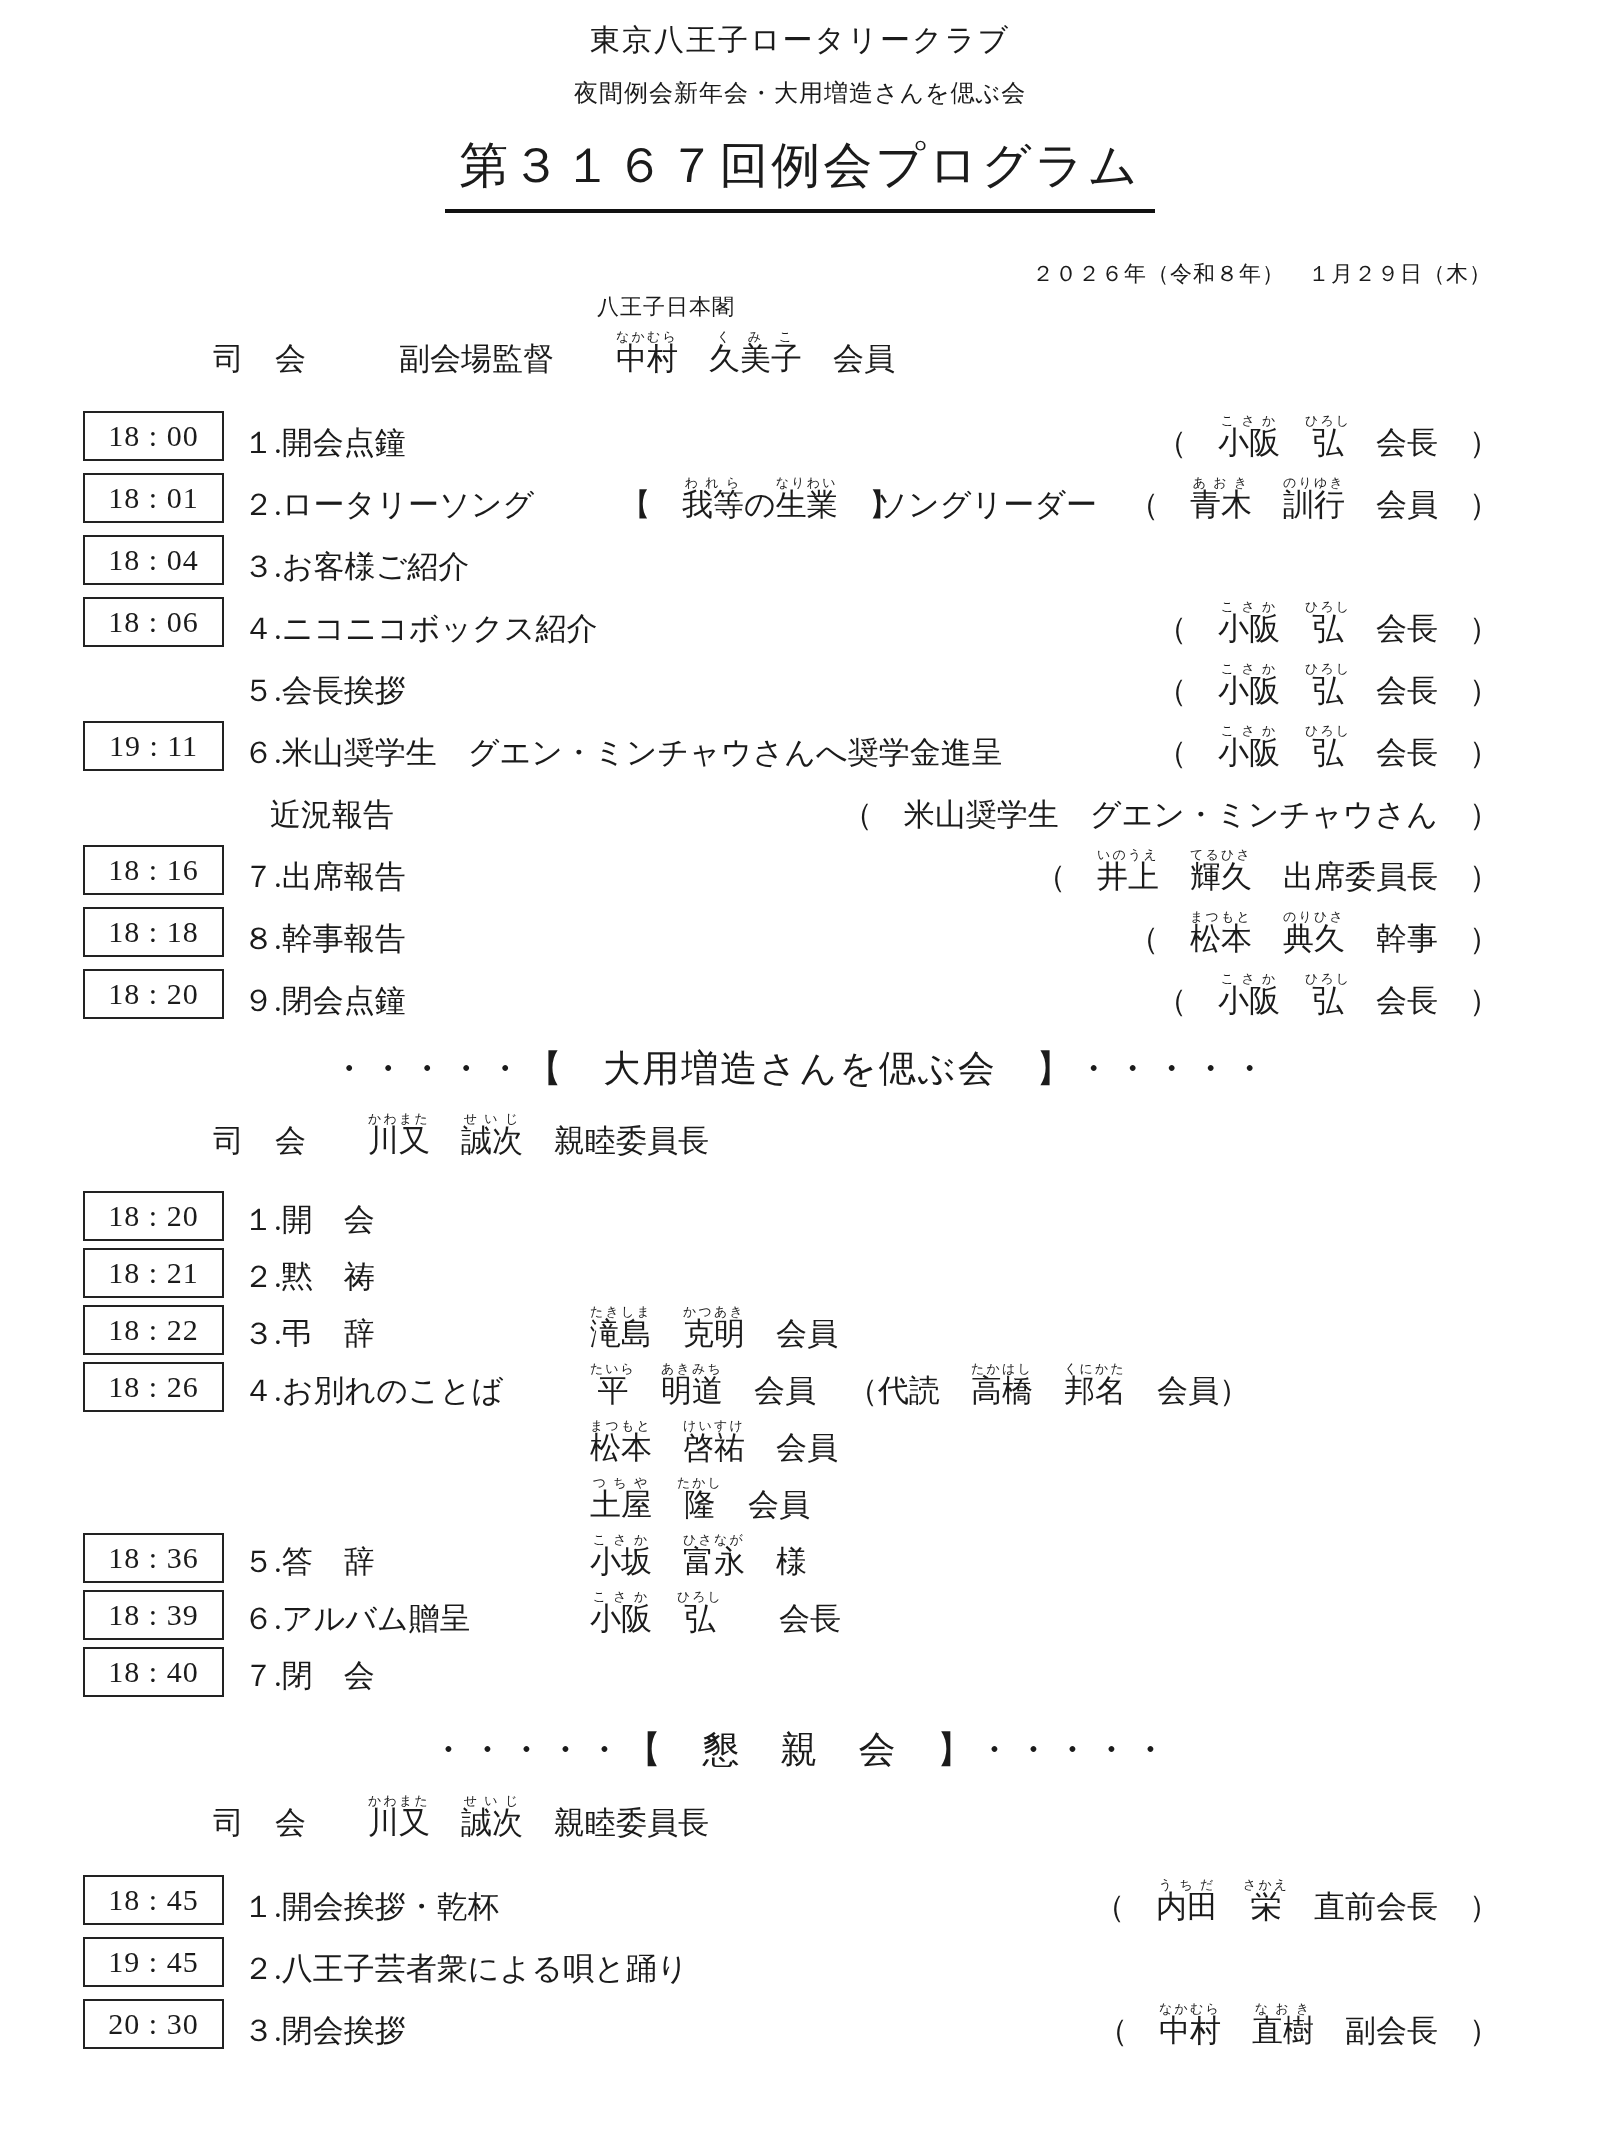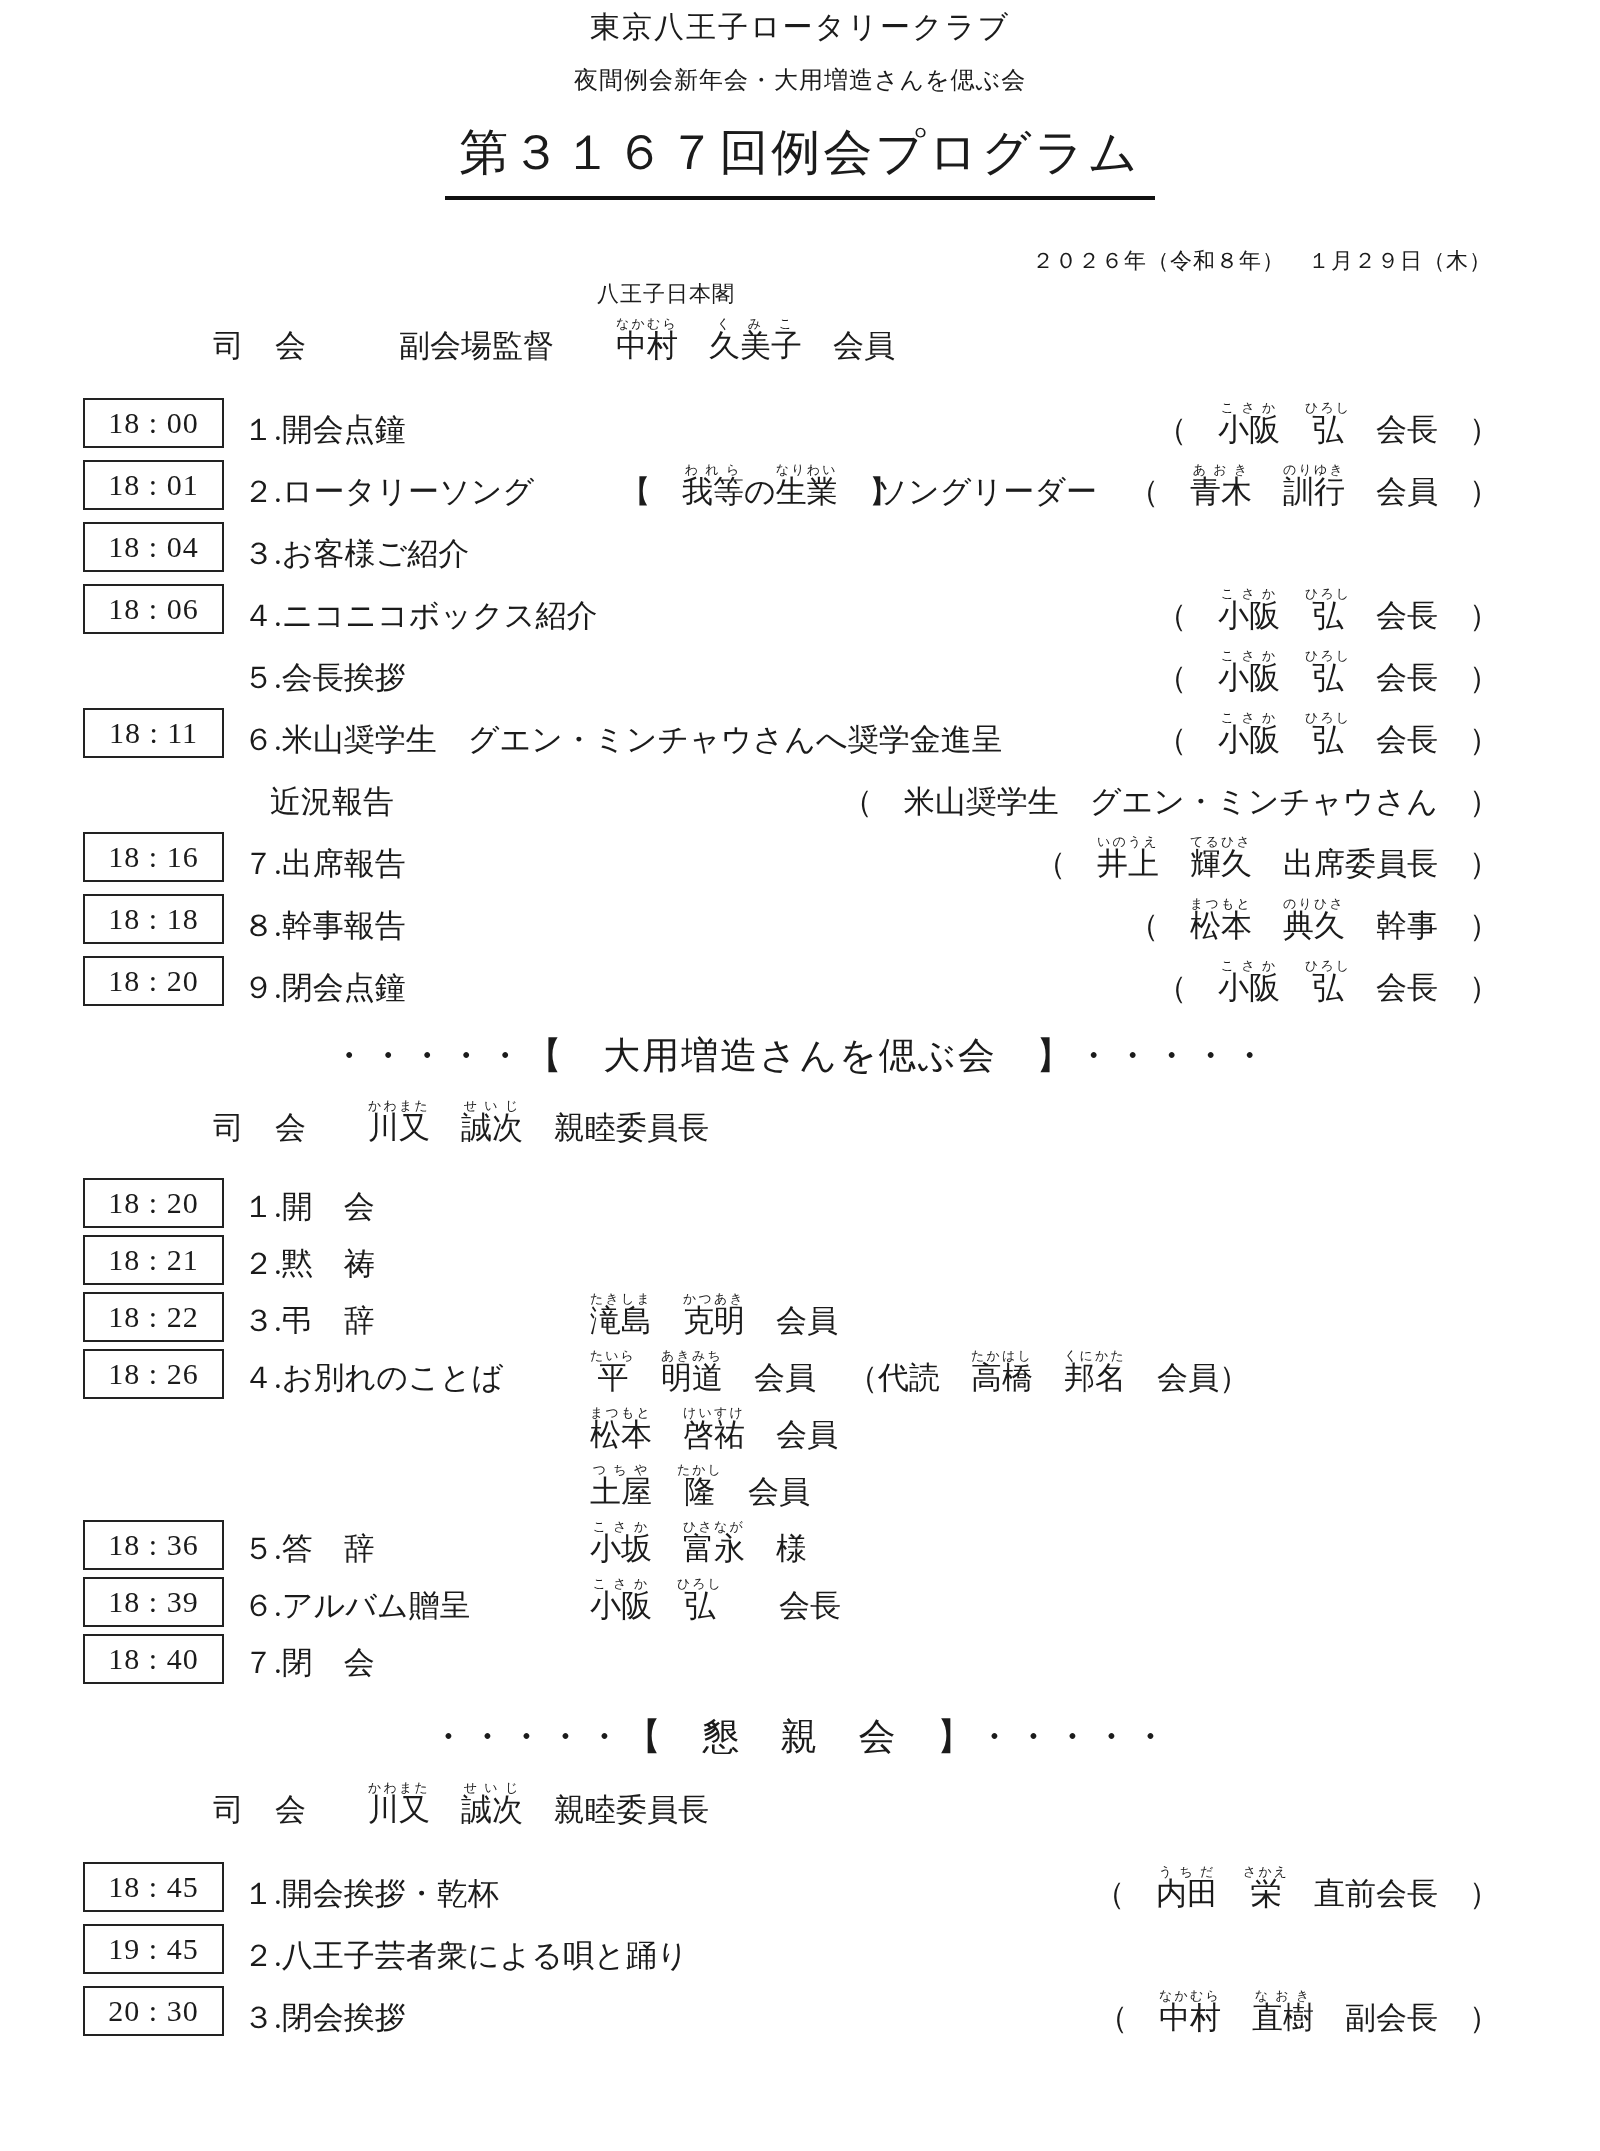--- a/index.html
+++ b/index.html
@@ -2,21 +2,21 @@
 <html lang="ja"><head>
 <meta charset="utf-8">
 <style>
   html,body{margin:0;padding:0;background:#e8e8e8;}
   .page{
     width:1600px;height:2151px;margin:0 auto;background:#ffffff;
     position:relative;overflow:hidden;color:#1b1b1b;
     font-family:"Liberation Serif","DejaVu Serif",serif;
   }
   .center{text-align:center;}
-  .club{font-size:30px;padding-top:7px;letter-spacing:2px;}
+  .club{font-size:30px;padding-top:20px;letter-spacing:2px;}
   .subtitle{font-size:24px;margin-top:16px;letter-spacing:1px;}
   .title-wrap{margin-top:24px;}
   .page-title{
     display:inline-block;font-size:49px;letter-spacing:3px;
     border-bottom:4px solid #111;padding:0 14px 10px 14px;
   }
   .date-block{margin-top:44px;font-size:22px;line-height:1.5;}
   .date-line{text-align:right;padding-right:108px;letter-spacing:1px;}
   .venue-line{text-align:center;padding-right:268px;letter-spacing:1px;}
 
@@ -91,21 +91,21 @@
         <div class="row">
           <div class="time">18 : 06</div>
           <div class="item">４.ニコニコボックス紹介</div>
           <div class="right">（　<ruby>小阪<rt>こさか</rt></ruby>　<ruby>弘<rt>ひろし</rt></ruby>　会長　）</div>
         </div>
         <div class="row">
           <div class="item">５.会長挨拶</div>
           <div class="right">（　<ruby>小阪<rt>こさか</rt></ruby>　<ruby>弘<rt>ひろし</rt></ruby>　会長　）</div>
         </div>
         <div class="row">
-          <div class="time">18 : 11</div>
+          <div class="time">19 : 11</div>
           <div class="item">６.米山奨学生　グエン・ミンチャウさんへ奨学金進呈</div>
           <div class="right">（　<ruby>小阪<rt>こさか</rt></ruby>　<ruby>弘<rt>ひろし</rt></ruby>　会長　）</div>
         </div>
         <div class="row">
           <div class="item indent">近況報告</div>
           <div class="right">（　米山奨学生　グエン・ミンチャウさん　）</div>
         </div>
         <div class="row">
           <div class="time">18 : 16</div>
           <div class="item">７.出席報告</div>

